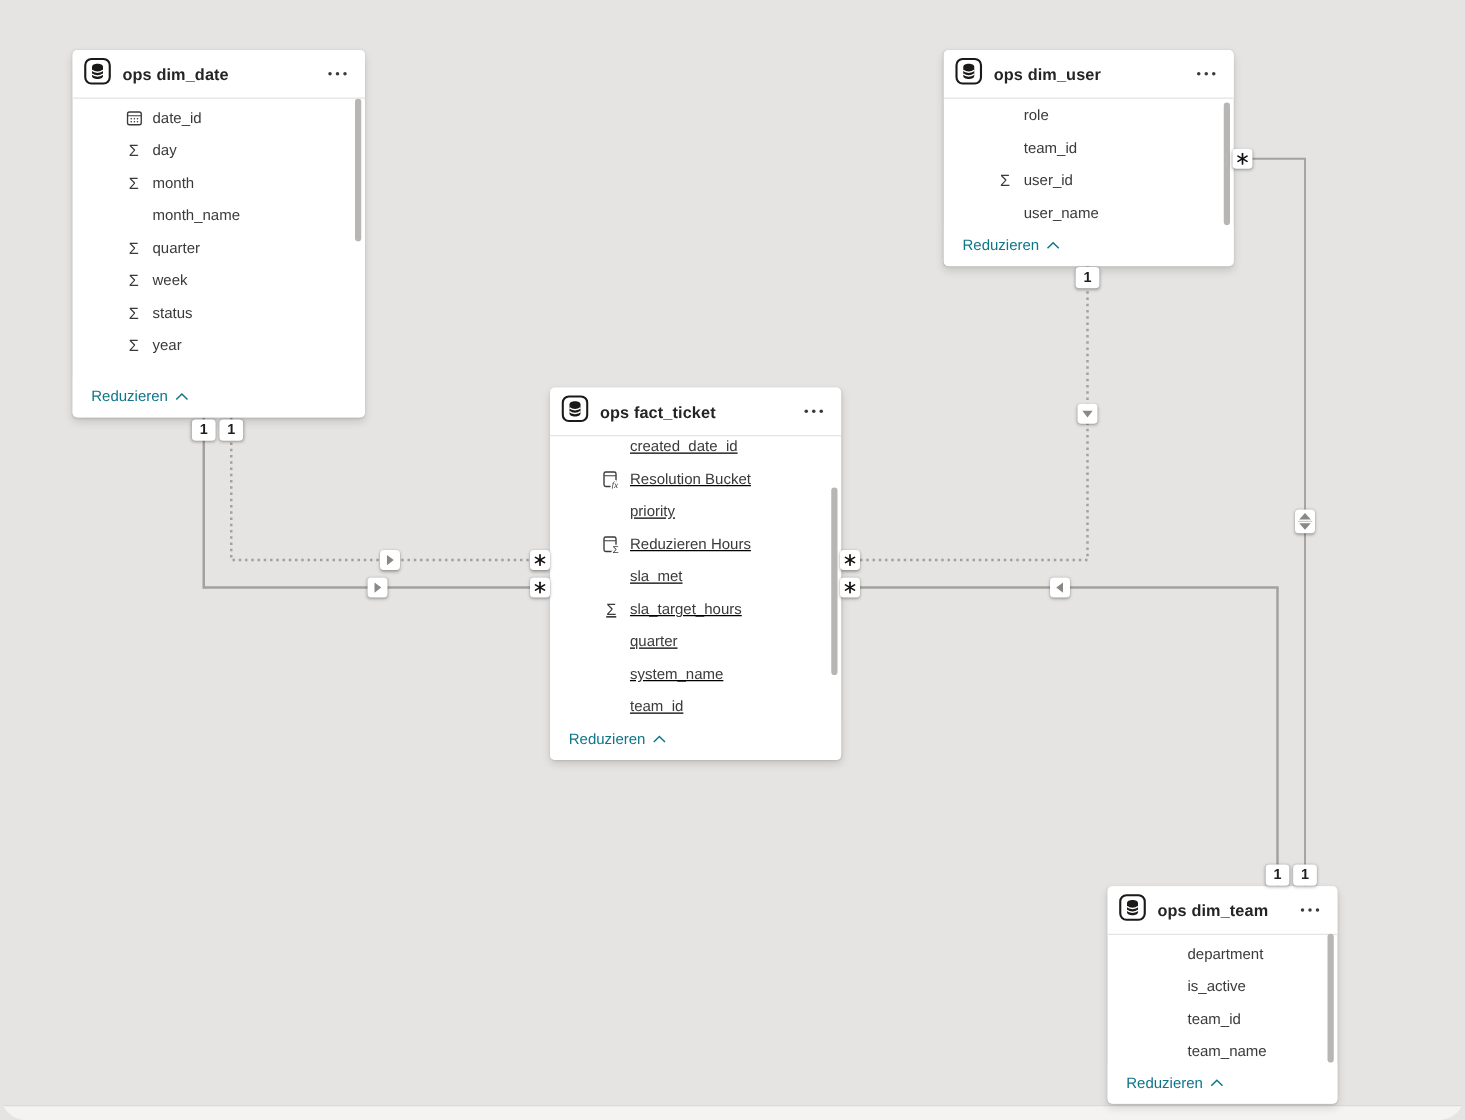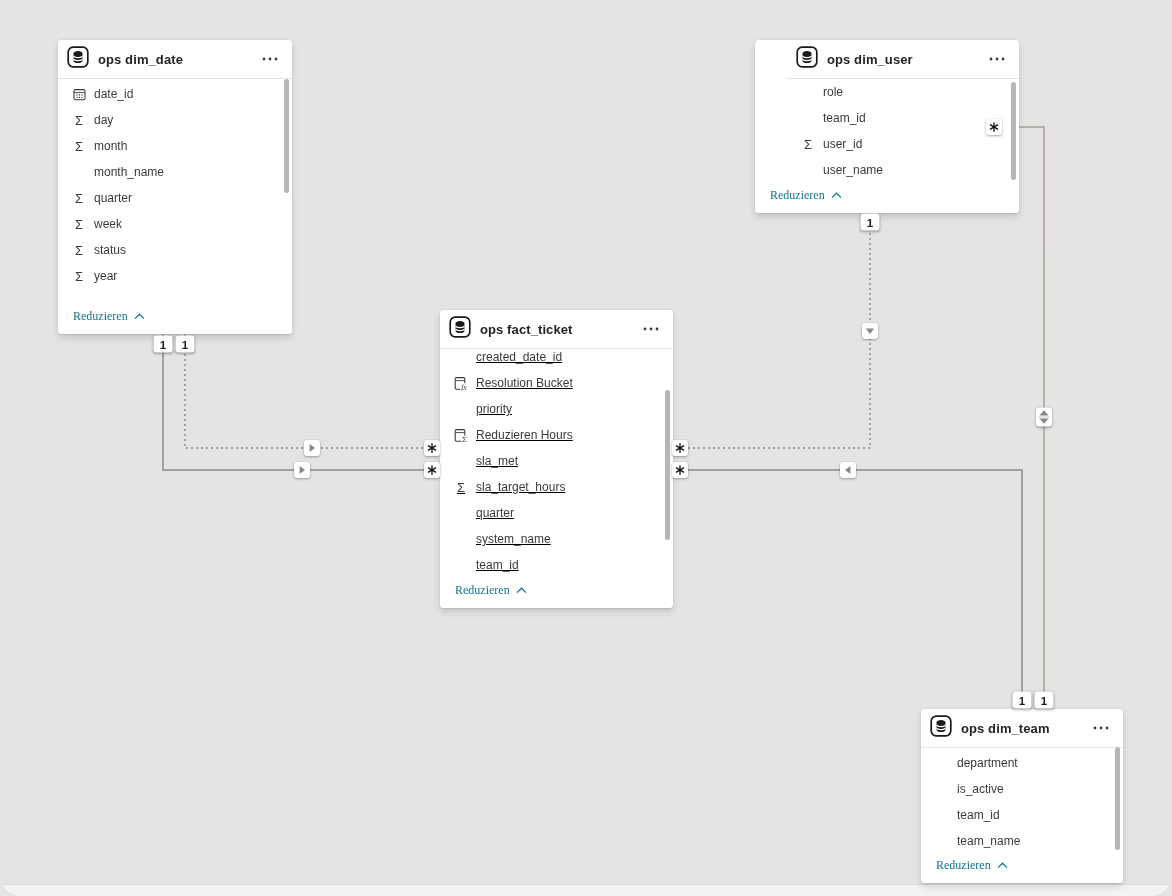--- a/index.html
+++ b/index.html
@@ -25,29 +25,29 @@
   .card-header{
     height:38px;display:flex;align-items:center;gap:9px;
     padding:0 12px 0 9px;background:#fff;border-bottom:1px solid #e6e4e2;
     position:relative;z-index:2;
   }
   .card-title{flex:1;font-size:13px;font-weight:700;color:#252423;white-space:nowrap;letter-spacing:.1px;}
   .menu-btn{display:flex;align-items:center;padding:2px;cursor:pointer;}
   .fields{position:relative;padding-top:2px;}
   .fields.scrolled{margin-top:-7px;text-decoration:underline;}
   .fields.flush{padding-top:0;}
-  .frow{height:26px;display:flex;align-items:center;gap:7px;padding-left:13px;}
+  .frow{height:26px;display:flex;align-items:center;gap:7px;padding-left:13px;margin-left:28px;}
   .ficon{width:16px;flex:none;display:flex;align-items:center;justify-content:center;
          font-size:13px;color:#3b3a39;line-height:1;}
   .fname{font-size:12px;color:#3b3a39;white-space:nowrap;}
   .card-footer{
     position:absolute;left:0;right:0;bottom:0;background:#fff;z-index:3;
     padding:8px 0 10px 15px;display:flex;align-items:center;gap:6px;cursor:pointer;
   }
-  .collapse-label{font-size:12px;color:#0e7689;font-family:Liberation Serif, serif;}
+  .collapse-label{font-size:12px;color:#0e7689;}
   .vthumb{position:absolute;width:5px;right:3px;background:#b8b6b4;border-radius:2.5px;z-index:4;}
 
   .badge{
     position:absolute;z-index:5;background:#fff;border-radius:3px;
     display:flex;align-items:center;justify-content:center;
     transform:translate(-50%,-50%);
     box-shadow:0 0 0 .5px rgba(0,0,0,.05),0 1px 2.6px rgba(0,0,0,.32);
     cursor:pointer;
   }
   .badge.num{min-width:15px;height:17px;padding:0 2px;font-size:11.5px;font-weight:700;color:#201f1e;}
@@ -135,21 +135,21 @@
     </div>
     <div class="card-footer">
       <span class="collapse-label">Reduzieren</span>
       <svg width="11" height="7" viewBox="0 0 11 7">
           <polyline points="1,5.6 5.5,1.2 10,5.6" fill="none" stroke="#0e7689" stroke-width="1.2"></polyline>
         </svg>
     </div>
     <div class="vthumb" style="top:39px;height:114px;"></div>
   </div>
 
-  <div class="card" style="left:755px;top:40px;width:232px;height:173px;padding-left:32px;">
+  <div class="card" style="left:755px;top:40px;width:232px;height:173px;">
     <div class="card-header">
       <span>
         <svg width="22" height="22" viewBox="0 0 22 22">
           <rect x="1.2" y="1.2" width="19.6" height="19.6" rx="5" fill="#fff" stroke="#1b1a19" stroke-width="1.7"></rect>
           <path d="M6.6 7.3c0-1.35 2-2.4 4.4-2.4s4.4 1.05 4.4 2.4v7.4c0 1.35-2 2.4-4.4 2.4s-4.4-1.05-4.4-2.4z" fill="#1b1a19"></path>
           <path d="M6.6 10.2c1 .95 2.5 1.5 4.4 1.5s3.4-.55 4.4-1.5" stroke="#fff" stroke-width="1.2" fill="none"></path>
           <path d="M6.6 13.2c1 .95 2.5 1.5 4.4 1.5s3.4-.55 4.4-1.5" stroke="#fff" stroke-width="1.2" fill="none"></path>
         </svg>
       </span>
       <span class="card-title">ops dim_user</span>
@@ -259,21 +259,21 @@
     </div>
     <div class="card-footer">
       <span class="collapse-label">Reduzieren</span>
       <svg width="11" height="7" viewBox="0 0 11 7">
           <polyline points="1,5.6 5.5,1.2 10,5.6" fill="none" stroke="#0e7689" stroke-width="1.2"></polyline>
         </svg>
     </div>
     <div class="vthumb" style="top:80px;height:150px;"></div>
   </div>
 
-  <div class="card" style="left:921px;top:709px;width:202px;height:174px;">
+  <div class="card" style="left:886px;top:709px;width:184px;height:174px;">
     <div class="card-header">
       <span>
         <svg width="22" height="22" viewBox="0 0 22 22">
           <rect x="1.2" y="1.2" width="19.6" height="19.6" rx="5" fill="#fff" stroke="#1b1a19" stroke-width="1.7"></rect>
           <path d="M6.6 7.3c0-1.35 2-2.4 4.4-2.4s4.4 1.05 4.4 2.4v7.4c0 1.35-2 2.4-4.4 2.4s-4.4-1.05-4.4-2.4z" fill="#1b1a19"></path>
           <path d="M6.6 10.2c1 .95 2.5 1.5 4.4 1.5s3.4-.55 4.4-1.5" stroke="#fff" stroke-width="1.2" fill="none"></path>
           <path d="M6.6 13.2c1 .95 2.5 1.5 4.4 1.5s3.4-.55 4.4-1.5" stroke="#fff" stroke-width="1.2" fill="none"></path>
         </svg>
       </span>
       <span class="card-title">ops dim_team</span>

